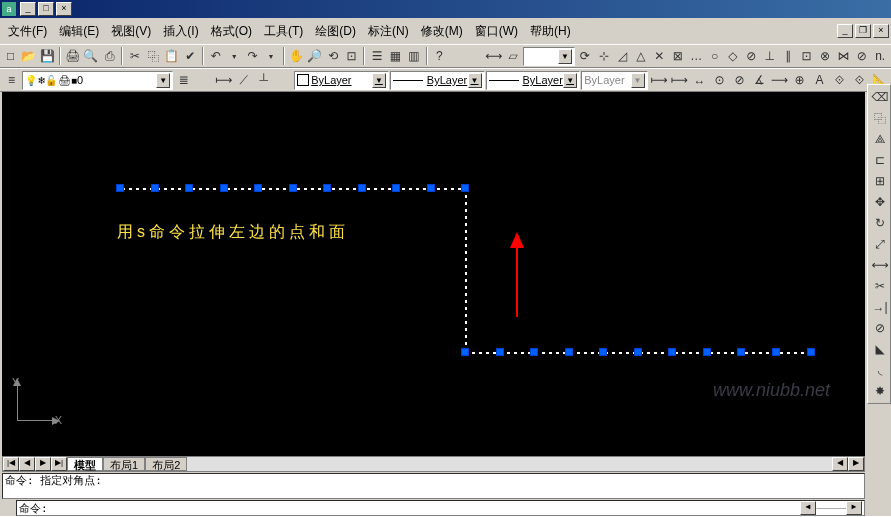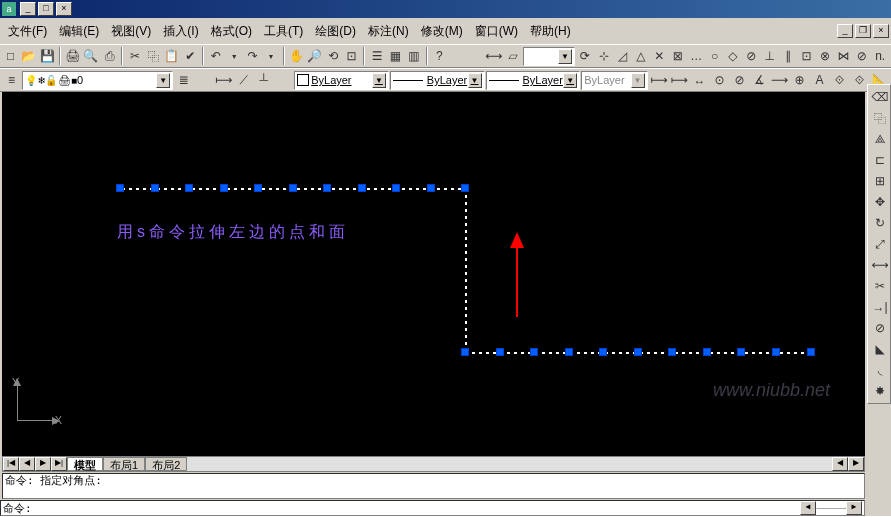--- a/index.html
+++ b/index.html
@@ -169,21 +169,21 @@
     .arrow-red .head {
       position: absolute;
       left: 2px; top: 0;
       width: 0; height: 0;
       border-left: 7px solid transparent;
       border-right: 7px solid transparent;
       border-bottom: 16px solid #ff0000;
     }
     .cad-text {
       position: absolute;
-      color: #8b5cf6;
+      color: #fde047;
       font-size: 16px;
       font-family: "SimHei", "Microsoft YaHei", sans-serif;
       letter-spacing: 4px;
     }
     .watermark {
       position: absolute;
       right: 35px;
       bottom: 55px;
       color: #556;
       font-size: 18px;
@@ -240,21 +240,21 @@
       overflow: hidden;
       padding: 0 2px;
       font-family: "SimSun", monospace;
       font-size: 11px;
       line-height: 13px;
     }
     .cmd-input-row {
       display: flex;
       background: white;
       border: 1px inset #808080;
-      margin: 0 26px 0 0;
+      margin: 0 26px 0 16px;
       height: 16px;
       font-family: "SimSun", monospace;
       font-size: 11px;
       align-items: center;
       padding: 0 2px;
     }
     .status-bar {
       height: 18px;
       background: #d4d0c8;
       display: flex;

